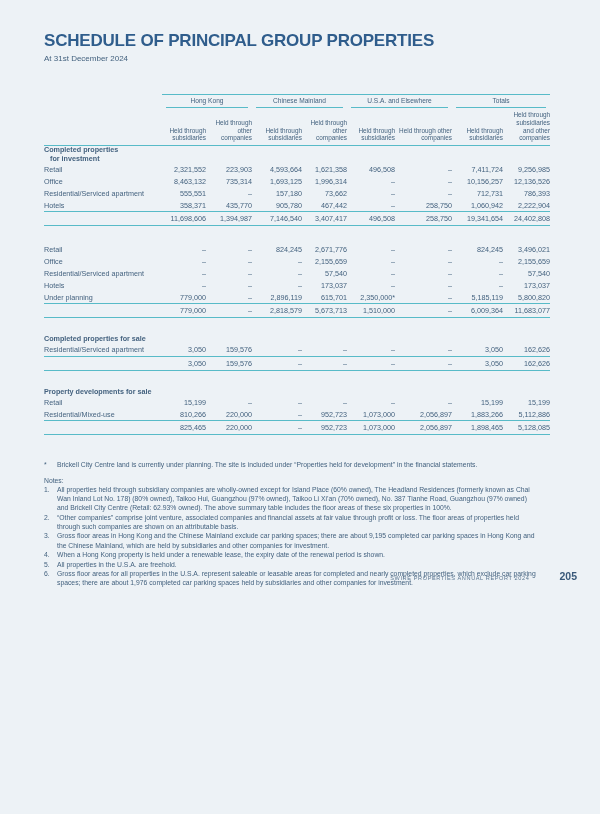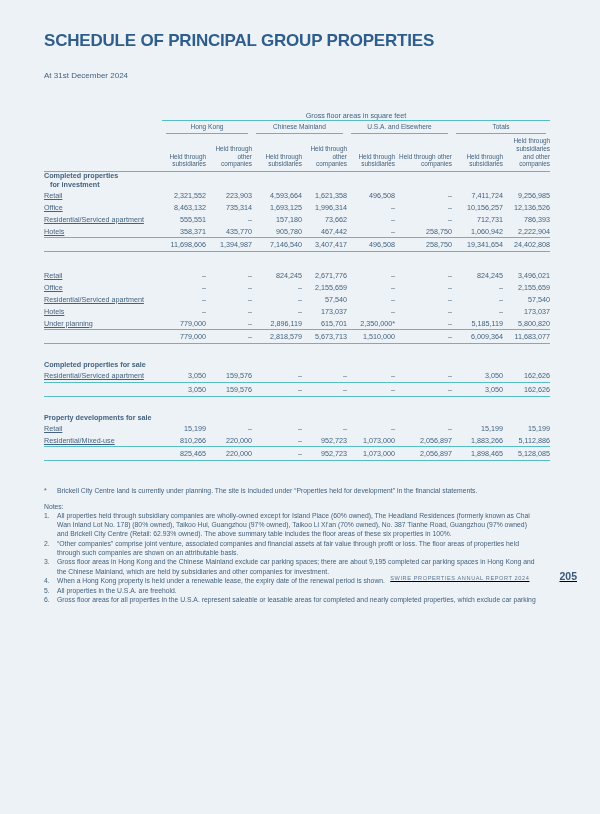--- a/index.html
+++ b/index.html
@@ -2,45 +2,45 @@
 <html><head>
 <meta charset="utf-8">
 <style>
   html,body{margin:0;padding:0;background:#edf2f6;}
   .page{
     position:relative;width:600px;height:604px;background:#edf2f6;
     font-family:"Liberation Sans",sans-serif;box-sizing:border-box;
     padding:31px 0 0 44px;overflow:hidden;
   }
   h1.title{margin:0;font-size:17px;font-weight:bold;color:#2f5d8c;letter-spacing:-0.2px;}
-  .subtitle{font-size:8px;color:#44627f;margin-top:20px;}
+  .subtitle{font-size:8px;color:#44627f;margin-top:3px;}
 
   table.props{border-collapse:collapse;table-layout:fixed;width:506px;margin-top:31px;}
   table.props td{font-size:7.2px;color:#44627f;padding:0;vertical-align:middle;}
   td.spanner{text-align:center;font-size:6.5px;padding-bottom:4px;color:#44627f;}
   tr.grouprow td.group{border-top:1px solid #58bbc8;}
   .gname{margin:0 4px;border-bottom:1px solid #58bbc8;text-align:center;font-size:6.6px;padding:2px 0 3px 0;color:#44627f;}
   tr.subrow td{vertical-align:bottom;border-bottom:1px solid #58bbc8;font-size:6.4px;line-height:1.22;text-align:right;padding:3px 0 3px 3px;}
-  td.lblcell{text-align:left;white-space:nowrap;padding-left:0;text-decoration:underline;}
+  td.lblcell{text-align:left;white-space:nowrap;padding-left:0;}
   td.num{text-align:right;padding-left:3px;}
   tr.datarow td{height:12px;}
   td.sechead{padding-top:4px;font-weight:bold;color:#2f5d8c;font-size:7.2px;}
   td.sechead div{line-height:1.18;}
   td.sechead div.indent2{padding-left:6px;}
   tr.totalrow td{border-top:1px solid #58bbc8;border-bottom:1px solid #58bbc8;height:13px;}
   tr.grandrow td{border-top:1px solid #58bbc8;border-bottom:2.5px solid #2bb1c3;height:15px;}
 
   .footnote{position:relative;width:496px;margin-top:11px;font-size:6.8px;line-height:1.38;color:#44627f;padding-left:13px;}
   .footnote .marker{position:absolute;left:0;top:0;}
   .notes{margin-top:7px;width:496px;}
   .notes-heading{font-size:6.8px;color:#44627f;margin-bottom:1px;}
   .note-item{position:relative;padding-left:13px;font-size:6.8px;line-height:1.38;color:#44627f;}
   .note-num{position:absolute;left:0;top:0;}
 
-  .footer{position:absolute;right:23px;bottom:22px;display:flex;align-items:baseline;gap:30px;text-decoration:underline;}
+  .footer{position:absolute;right:23px;bottom:22px;display:flex;align-items:baseline;gap:30px;}
   .footer .report{font-size:5.6px;letter-spacing:0.6px;color:#5b7690;}
   .footer .pageno{font-size:10.5px;font-weight:bold;color:#39597a;}
 </style>
 </head>
 <body>
 
 <div class="page">
 
   <h1 class="title">SCHEDULE OF PRINCIPAL GROUP PROPERTIES</h1>
   <div class="subtitle">At 31st December 2024</div>
@@ -51,24 +51,20 @@
         <col style="width:44px">
         <col style="width:46px">
       <col style="width:50px">
         <col style="width:45px">
         <col style="width:48px">
       <col style="width:57px">
         <col style="width:51px">
         <col style="width:47px">
     </colgroup>
     <thead>
-      <tr>
-        <td class="lblcell"></td>
-        <td class="spanner" colspan="8">Gross floor areas in square feet</td>
-      </tr>
       <tr class="grouprow">
         <td class="lblcell"></td>
         <td class="group" colspan="2">
           <div class="gname">Hong Kong</div>
         </td>
         <td class="group" colspan="2">
           <div class="gname">Chinese Mainland</div>
         </td>
         <td class="group" colspan="2">
           <div class="gname">U.S.A. and Elsewhere</div>

